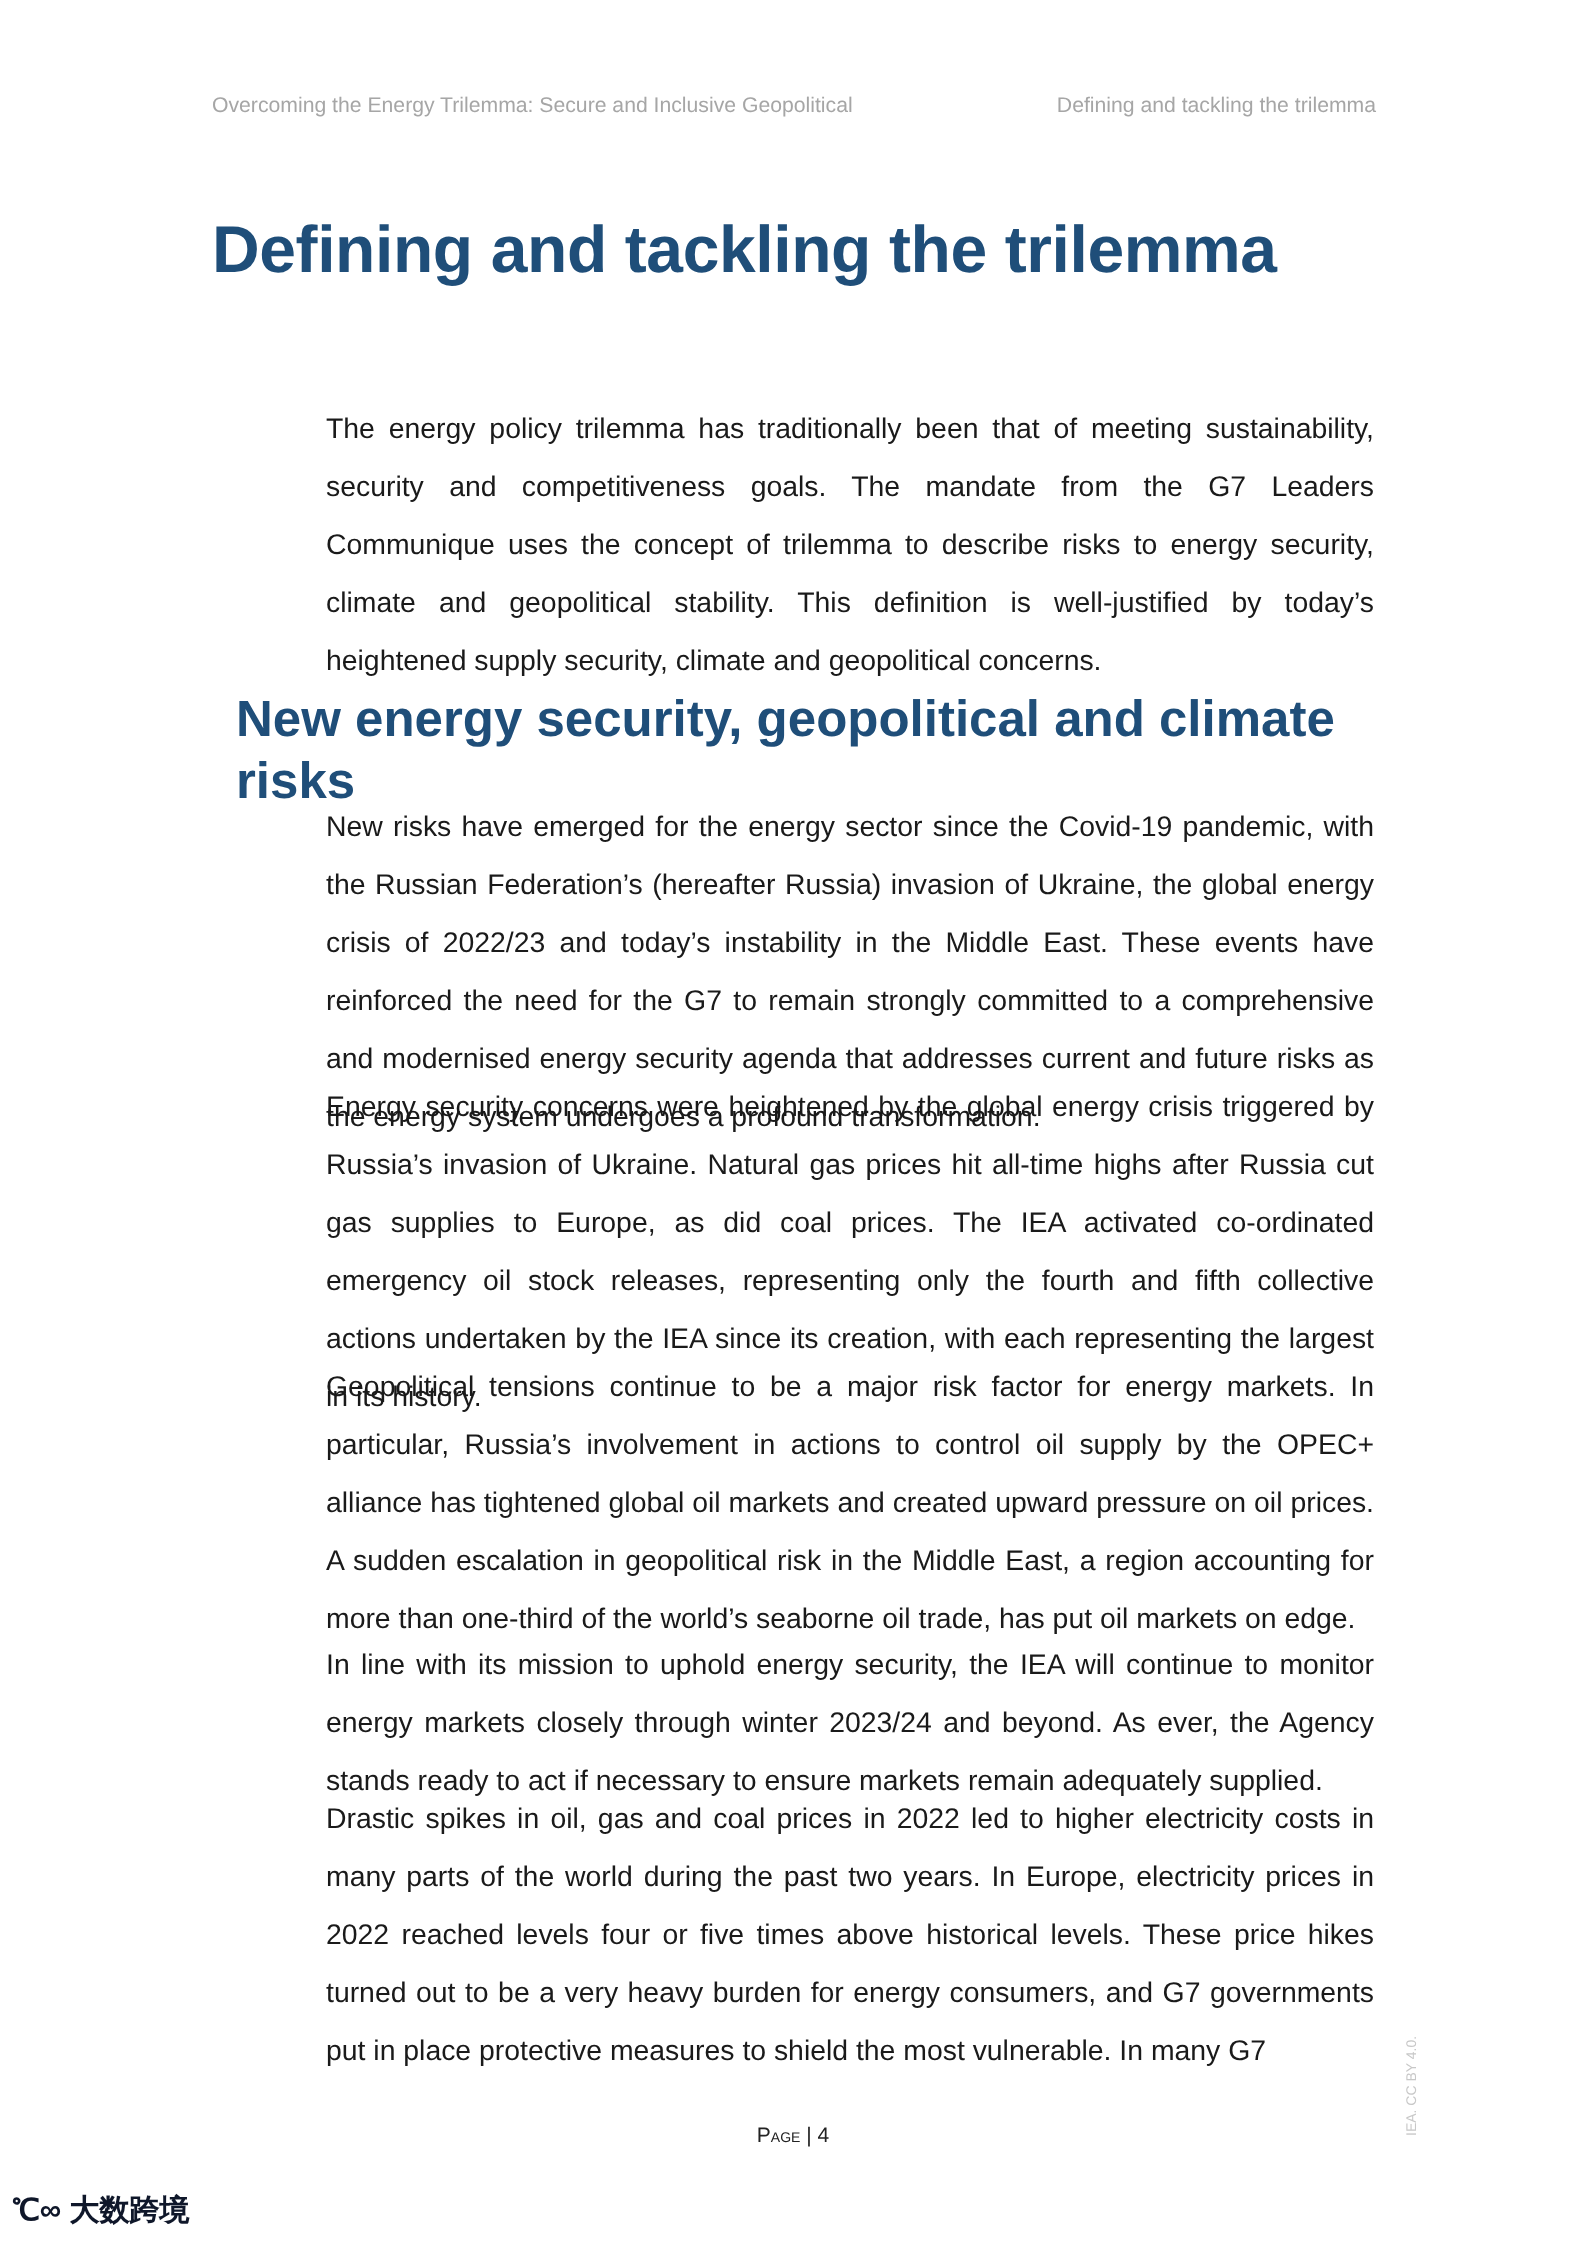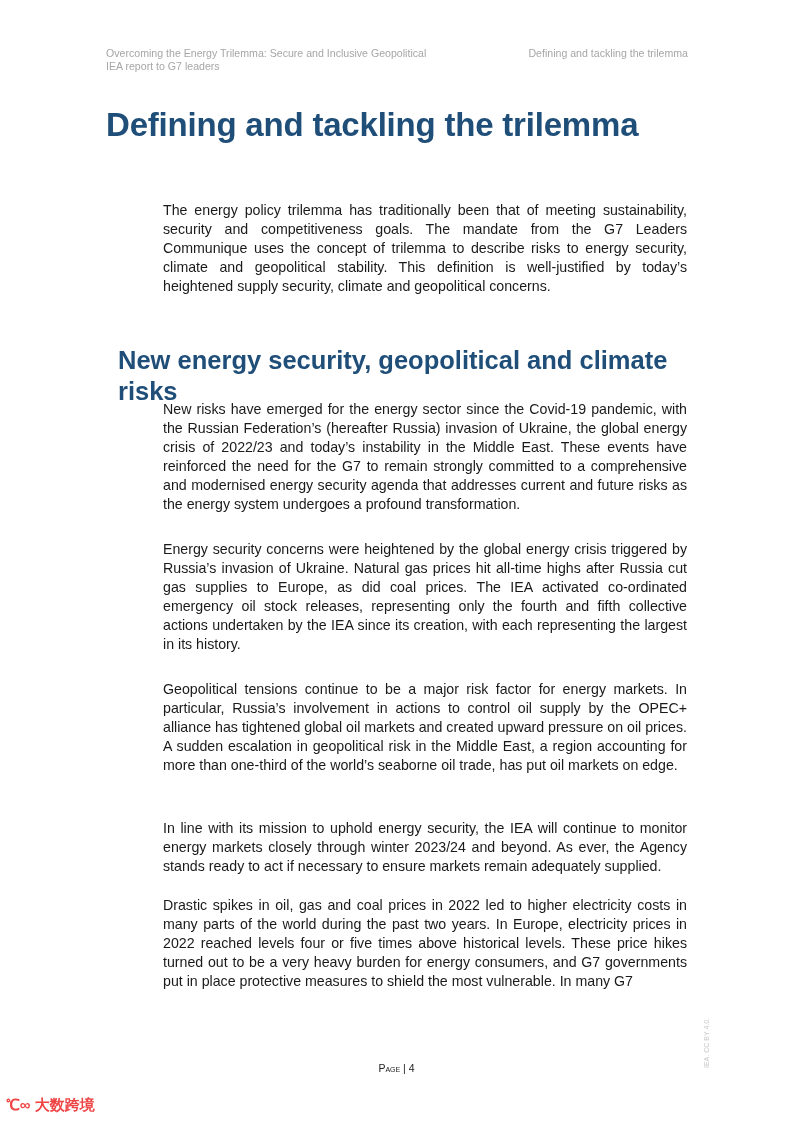--- a/index.html
+++ b/index.html
@@ -7,36 +7,35 @@
            font-family: "Liberation Sans", sans-serif; color: #1a1a1a; }
     .header { position: absolute; top: 47px; left: 106px; width: 582px;
               font-size: 10.6px; line-height: 13px; color: #a6a6a6; }
     .header .left { position: absolute; left: 0; top: 0; }
     .header .right { position: absolute; right: 0; top: 0; }
     .h1 { position: absolute; top: 106px; left: 106px; margin: 0;
           font-size: 33px; font-weight: bold; color: #1f4e79; letter-spacing: -0.2px; }
     .h2 { position: absolute; top: 333px; left: 106px; width: 590px; margin: 12px;
           font-size: 25.5px; line-height: 31px; font-weight: bold; color: #1f4e79; }
     .para { position: absolute; left: 163px; width: 524px; margin: 0;
-            font-size: 14.2px; line-height: 19px; text-align: justify; color: #1a1a1a; }
+            font-size: 14.2px; line-height: 29px; text-align: justify; color: #1a1a1a; }
     .footer { position: absolute; top: 1062px; left: 0; width: 793px; text-align: center;
               font-size: 10.5px; color: #222; }
     .footer .page-word { font-variant: small-caps; }
     .license { position: absolute; left: 703px; top: 1068px; transform-origin: 0 0;
                transform: rotate(-90deg); font-size: 7px; color: #c8c8c8; white-space: nowrap; }
-    .watermark { position: absolute; left: 6px; top: 1096px; font-size: 15px; color: #ef4444;
+    .watermark { position: absolute; left: 6px; top: 1096px; font-size: 15px; color: #0f172a;
                  font-weight: bold; white-space: nowrap; }
   </style>
 </head>
 <body>
 
 <div class="header">
   <div class="left">
     <div>Overcoming the Energy Trilemma: Secure and Inclusive Geopolitical</div>
-    <div>IEA report to G7 leaders</div>
   </div>
   <div class="right">Defining and tackling the trilemma</div>
 </div>
 
 <h1 class="h1">Defining and tackling the trilemma</h1>
 
 <p class="para" style="top:201px;">The energy policy trilemma has traditionally been that of meeting sustainability, security and competitiveness goals. The mandate from the G7 Leaders Communique uses the concept of trilemma to describe risks to energy security, climate and geopolitical stability. This definition is well-justified by today’s heightened supply security, climate and geopolitical concerns.</p>
 
 <h2 class="h2">New energy security, geopolitical and climate risks</h2>
 

